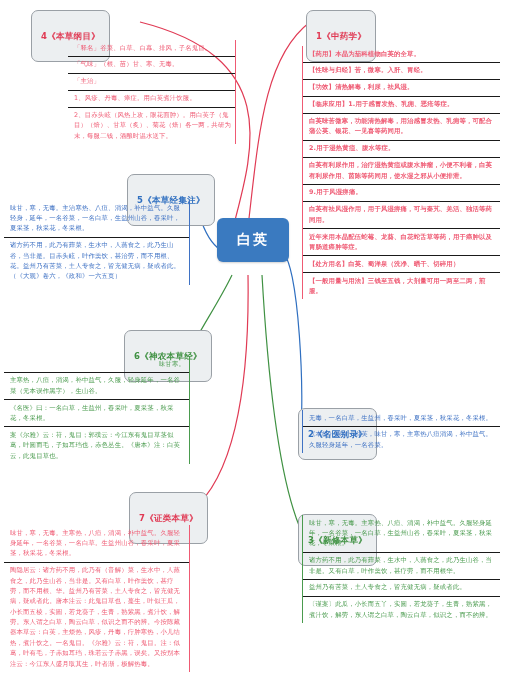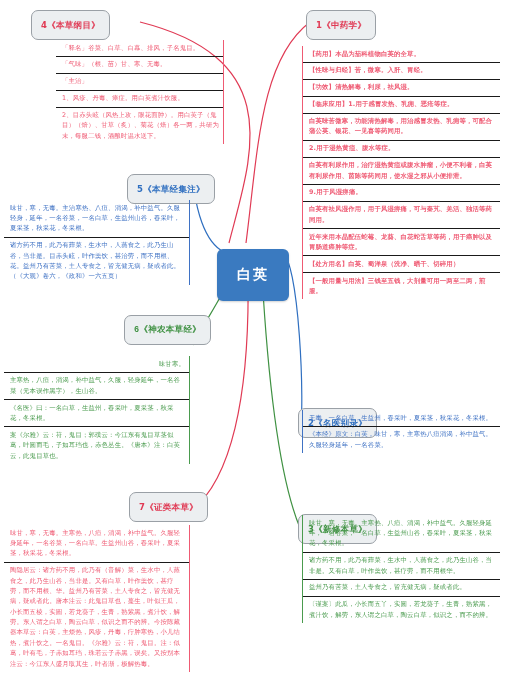--- a/index.html
+++ b/index.html
@@ -12,21 +12,21 @@
   }
   #canvas{position:absolute;inset:0;width:505px;height:695px;}
   svg.links{position:absolute;left:0;top:0;width:505px;height:695px;pointer-events:none;}
 
   .node{
     position:absolute;
     box-sizing:border-box;
     border:1px solid #9aa0a6;
     border-radius:7px;
     background:#eceff1;
-    padding:9px 9px;
+    padding:20px 9px;
     font-size:8.5px;
     font-weight:bold;
     letter-spacing:.3px;
     white-space:nowrap;
     line-height:1.2;
   }
   .node.red{color:#e03a54;}
   .node.blue{color:#2f6fc0;}
   .node.green{color:#3f9142;}
 
@@ -60,21 +60,21 @@
   .group.red{border-left:1px solid #ef5a73;}
   .group.blue{border-left:1px solid #3f72c4;}
   .group.green{border-left:1px solid #4a9b4e;}
 
   .group.rightedge{border-left:none;}
   .group.rightedge.red{border-right:1px solid #ef5a73;}
   .group.rightedge.blue{border-right:1px solid #3f72c4;}
   .group.rightedge.green{border-right:1px solid #4a9b4e;}
   .group.rightedge .item{text-align:left;}
 
-  .g4{left:56px;top:40px;width:168px;}
+  .g4{left:68px;top:40px;width:168px;}
   .g5{left:4px;top:200px;width:186px;}
   .g6{left:4px;top:356px;width:186px;}
   .g7{left:4px;top:525px;width:186px;}
   .g1{left:302px;top:46px;width:198px;font-weight:bold;}
   .g2{left:302px;top:410px;width:198px;}
   .g3{left:302px;top:515px;width:198px;}
 </style>
 </head>
 <body>
 
@@ -90,25 +90,25 @@
 
     <path d="M280,252 C300,250 305,420 300,425" fill="none" stroke="#2f6fc0" stroke-width="1.2"></path>
 
     <path d="M232,275 C220,300 200,330 193,345" fill="none" stroke="#3f9142" stroke-width="1.2"></path>
 
     <path d="M262,275 C268,380 280,480 300,528" fill="none" stroke="#3f9142" stroke-width="1.2"></path>
 
     <path d="M248,275 C250,400 230,480 192,510" fill="none" stroke="#e03a54" stroke-width="1.2"></path>
   </svg>
 
-  <div class="center" style="left:217px;top:249px;width:72px;height:52px;">白英</div>
+  <div class="center" style="left:217px;top:218px;width:72px;height:44px;">白英</div>
 
   <div class="node red" style="left:31px;top:10px;">4《本草纲目》</div>
   <div class="node blue" style="left:127px;top:174px;">5《本草经集注》</div>
-  <div class="node green" style="left:124px;top:315px;font-family:Liberation Mono, monospace;">6《神农本草经》</div>
+  <div class="node green" style="left:124px;top:330px;">6《神农本草经》</div>
   <div class="node red" style="left:129px;top:492px;">7《证类本草》</div>
 
   <div class="node red" style="left:306px;top:10px;">1《中药学》</div>
   <div class="node blue" style="left:298px;top:408px;">2《名医别录》</div>
   <div class="node green" style="left:298px;top:514px;">3《新修本草》</div>
 
   <div class="group red g4 rightedge">
     <div class="item">「释名」谷菜、白草、白幕、排风，子名鬼目。</div>
     <div class="item">「气味」（根、苗）甘、寒、无毒。</div>
     <div class="item">「主治」</div>

